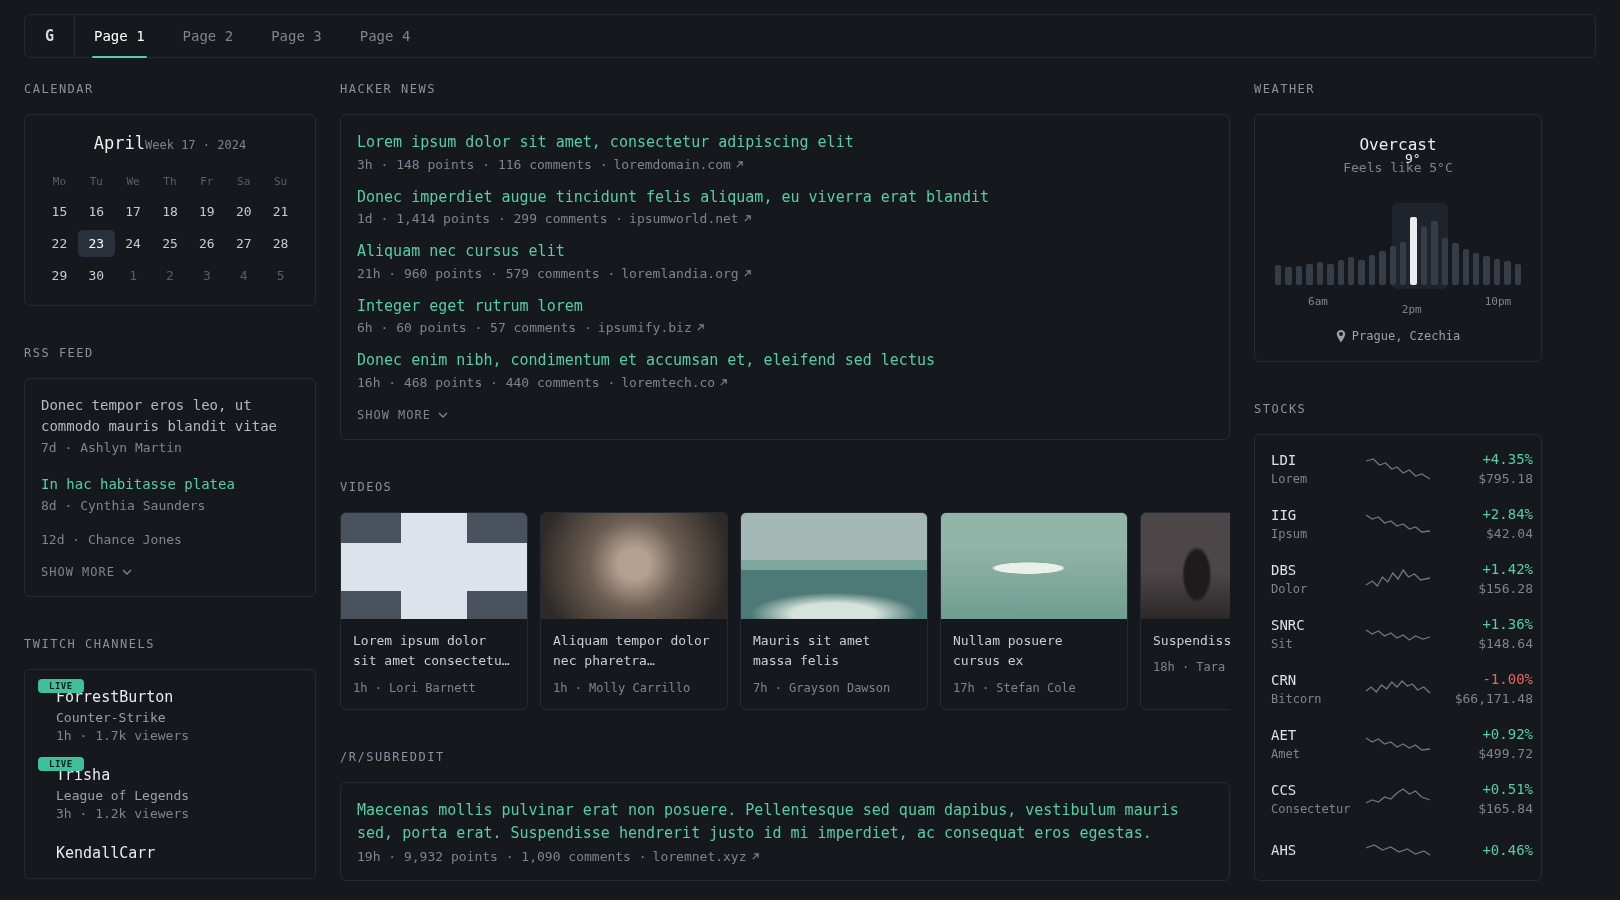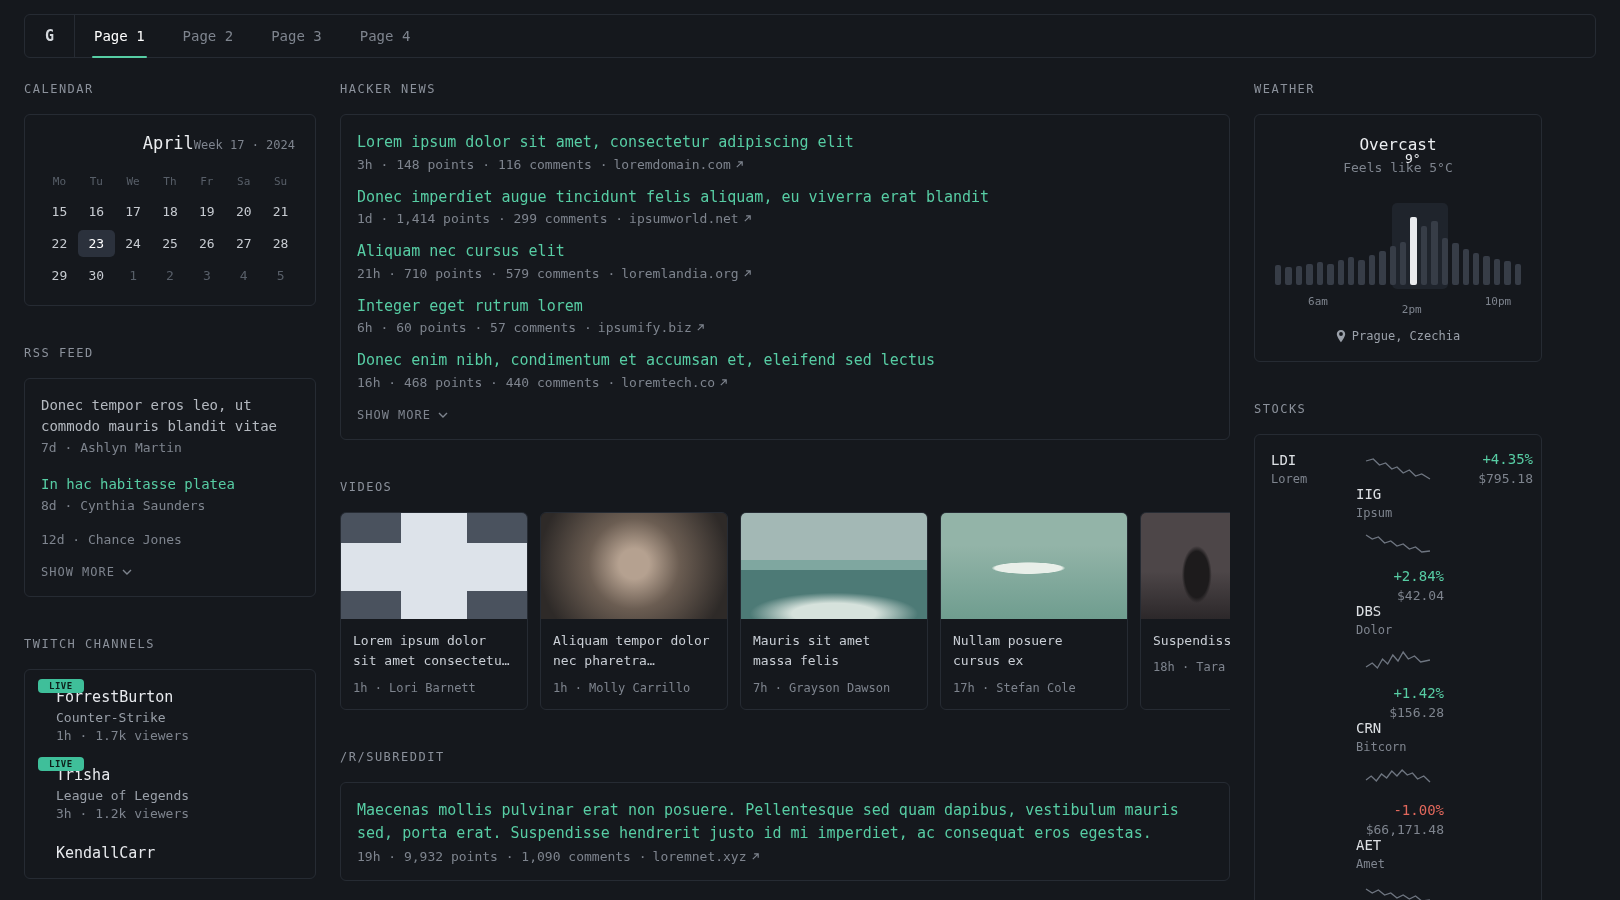--- a/index.html
+++ b/index.html
@@ -50,21 +50,21 @@
   }
   .widget+.widget{margin-top:40px;}
   .wtitle{
     font-size:12px;font-weight:normal;letter-spacing:1.5px;
     color:var(--wtitle);margin-bottom:18px;text-transform:uppercase;
   }
   .card{border:1px solid var(--border);border-radius:6px;background:transparent;}
 
   
   .calendar-card{padding:18px 16px 16px;}
-  .cal-head{display:flex;align-items:baseline;justify-content:flex-end;padding:0 4px;}
+  .cal-head{display:flex;align-items:baseline;justify-content:center;padding:0 4px;}
   .cal-month{font-size:17px;color:#eceef1;}
   .cal-meta{font-size:12px;color:var(--muted);}
   .cal-grid{display:grid;grid-template-columns:repeat(7,1fr);text-align:center;}
   .cal-weekdays{margin-top:22px;font-size:11px;color:var(--muted2);}
   .cal-days{margin-top:10px;row-gap:5px;font-size:13px;color:#c7cbd1;}
   .cal-day{height:27px;line-height:27px;border-radius:5px;}
   .cal-day.selected{background:#2b313c;color:#ffffff;}
   .cal-day.muted{color:var(--muted2);}
 
   
@@ -141,21 +141,21 @@
     font-size:13px;color:#eceef1;}
   .wx-times{position:relative;height:16px;margin-top:10px;font-size:11px;color:var(--muted);}
   .wx-times span{position:absolute;transform:translateX(-50%);}
   .wx-t0{left:18%;} .wx-t1{left:55.5%;margin-top:8px;} .wx-t2{left:90%;}
   .wx-loc{margin-top:18px;display:flex;align-items:center;justify-content:center;gap:6px;
     font-size:12px;color:#9aa0a9;}
 
   
   .stocks-card{padding:16px;}
   .stock-row{display:flex;align-items:center;gap:10px;}
-  .stock-row+.stock-row{flex-direction:column;}
+  .stock-row+.stock-row{margin-top:20px;}
   .stock-left{width:84px;flex:none;}
   .stock-ticker{font-size:14px;color:#dde0e4;}
   .stock-name{margin-top:4px;font-size:12px;color:var(--muted);}
   .stock-spark{flex:1;display:flex;justify-content:center;}
   .stock-spark svg{width:66px;height:28px;}
   .stock-spark polyline{fill:none;stroke:#6e7580;stroke-width:1.3;}
   .stock-right{width:92px;flex:none;text-align:right;}
   .stock-change{font-size:14px;color:var(--accent);}
   .stock-change.neg{color:var(--negative);}
   .stock-price{margin-top:4px;font-size:13px;color:var(--muted);}
@@ -313,21 +313,21 @@
                 <svg class="icon-svg" width="9" height="9" viewBox="0 0 10 10">
                     <path d="M2 8 L8 2 M3.5 2 H8 V6.5" fill="none" stroke="currentColor" stroke-width="1.3"></path>
                   </svg>
               </a>
             </div>
           </div>
 
           <div class="feed-item">
             <a class="item-title">Aliquam nec cursus elit</a>
             <div class="item-meta">
-              <span>21h · 710 points · 579 comments ·</span>
+              <span>21h · 960 points · 579 comments ·</span>
               <a class="domain">
                 <span>loremlandia.org</span>
                 <svg class="icon-svg" width="9" height="9" viewBox="0 0 10 10">
                     <path d="M2 8 L8 2 M3.5 2 H8 V6.5" fill="none" stroke="currentColor" stroke-width="1.3"></path>
                   </svg>
               </a>
             </div>
           </div>
 
           <div class="feed-item">
@@ -526,20 +526,35 @@
               <svg viewBox="0 0 64 28" preserveAspectRatio="none">
                   <polyline points="1,20 7,16 12,21 17,12 22,17 27,8 32,14 37,5 42,12 48,9 54,15 63,13"></polyline>
                 </svg>
             </span>
             <span class="stock-right">
               <div class="stock-change">+1.42%</div>
               <div class="stock-price">$156.28</div>
             </span>
           </a>
 
+          <a class="stock-row">
+            <span class="stock-left">
+              <div class="stock-ticker">SNRC</div>
+              <div class="stock-name">Sit</div>
+            </span>
+            <span class="stock-spark">
+              <svg viewBox="0 0 64 28" preserveAspectRatio="none">
+                  <polyline points="1,10 7,14 13,11 19,16 25,13 31,18 37,15 43,20 49,16 56,19 63,17"></polyline>
+                </svg>
+            </span>
+            <span class="stock-right">
+              <div class="stock-change">+1.36%</div>
+              <div class="stock-price">$148.64</div>
+            </span>
+          </a>
 
           <a class="stock-row">
             <span class="stock-left">
               <div class="stock-ticker">CRN</div>
               <div class="stock-name">Bitcorn</div>
             </span>
             <span class="stock-spark">
               <svg viewBox="0 0 64 28" preserveAspectRatio="none">
                   <polyline points="1,16 6,12 11,17 16,10 21,14 26,7 31,12 36,6 41,11 46,9 51,15 57,12 63,18"></polyline>
                 </svg>

